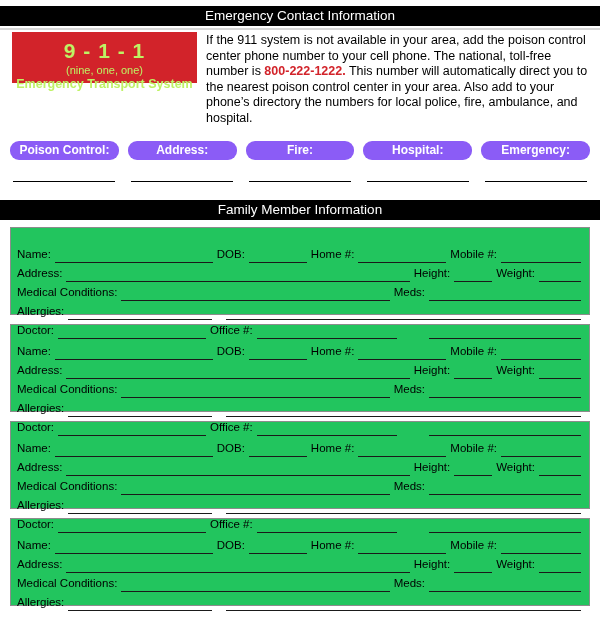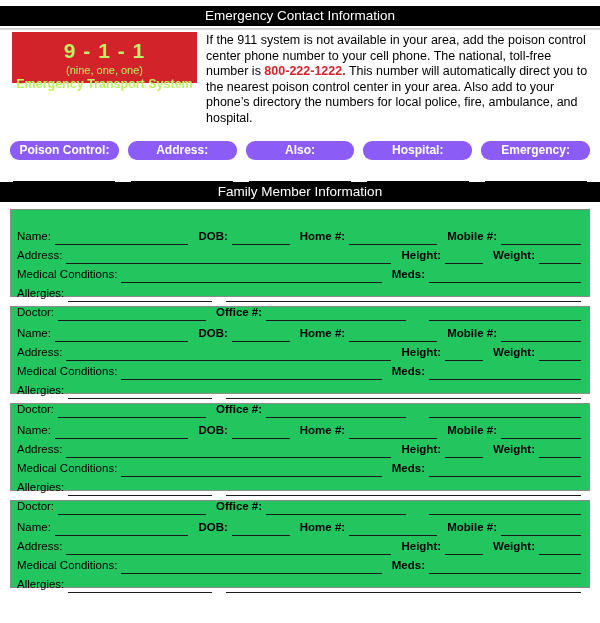--- a/index.html
+++ b/index.html
@@ -19,28 +19,28 @@
   .badge-caption { font-size:12.5px; font-weight:bold; line-height:15px; }
   .intro-text { flex:1; font-size:12.5px; line-height:15.6px; padding-top:1px; }
   .intro-text .phone { font-weight:bold; }
 
   .contact-labels { display:flex; gap:9px; margin:14px 10px 0 10px; }
   .contact-chip { flex:1; background:#8b5cf6; color:#fff; font-weight:bold; font-size:12px;
                   height:19px; line-height:19px; text-align:center;border-radius:9px; }
   .contact-lines { display:flex; gap:16px; margin:10px 13px 0 13px; }
   .contact-line { flex:1; height:12px; border-bottom:1.5px solid #000; }
 
-  .family-banner { }
+  .family-banner { margin-top:18px; }
 
   .members { margin-top:7px; }
   .member-box { margin:0 10px 9px 10px; height:88px; border:1px solid #8c8c8c;
                 background:#22c55e; padding:16px 6px 0 6px; }
   .mrow { display:flex; align-items:flex-end; height:19px; font-size:11.5px; }
   .lbl { white-space:nowrap; line-height:17px; }
-  .g { margin-left:10px;font-weight:bold; }
+  .g { margin-left:4px; }
   .bl { border-bottom:1px solid #1a1a1a; height:14px; margin-left:4px; display:block; }
   .flex1 { flex:1; }
   .w-dob{width:58px} .w-home{width:88px} .w-mobile{width:80px; margin-right:2px;}
   .w-height{width:38px} .w-weight{width:42px; margin-right:2px;}
   .w-right{width:152px; margin-right:2px;}
   .w-allerg{width:145px} .w-mid{width:205px; margin-left:14px;}
   .w-doctor{width:148px} .w-office{width:140px}
   .push { margin-left:auto !important; }
 </style>
 </head>
@@ -56,21 +56,21 @@
       <div class="badge-number">9 - 1 - 1</div>
       <div class="badge-sub">(nine, one, one)</div>
       <div class="badge-caption">Emergency Transport System</div>
     </div>
     <p class="intro-text"><span>If the 911 system is not available in your area, add the poison control center phone number to your cell phone. The national, toll-free number is </span><span class="phone" style="color: rgb(210, 35, 42);">800-222-1222.</span><span> This number will automatically direct you to the nearest poison control center in your area. Also add to your phone’s directory the numbers for local police, fire, ambulance, and hospital.</span></p>
   </div>
 
   <div class="contact-labels" id="contact-labels">
       <div class="contact-chip">Poison Control:</div>
       <div class="contact-chip">Address:</div>
-      <div class="contact-chip">Also:</div>
+      <div class="contact-chip">Fire:</div>
       <div class="contact-chip">Hospital:</div>
       <div class="contact-chip">Emergency:</div>
     </div>
   <div class="contact-lines" id="contact-lines">
       <div class="contact-line"></div>
       <div class="contact-line"></div>
       <div class="contact-line"></div>
       <div class="contact-line"></div>
       <div class="contact-line"></div>
     </div>

